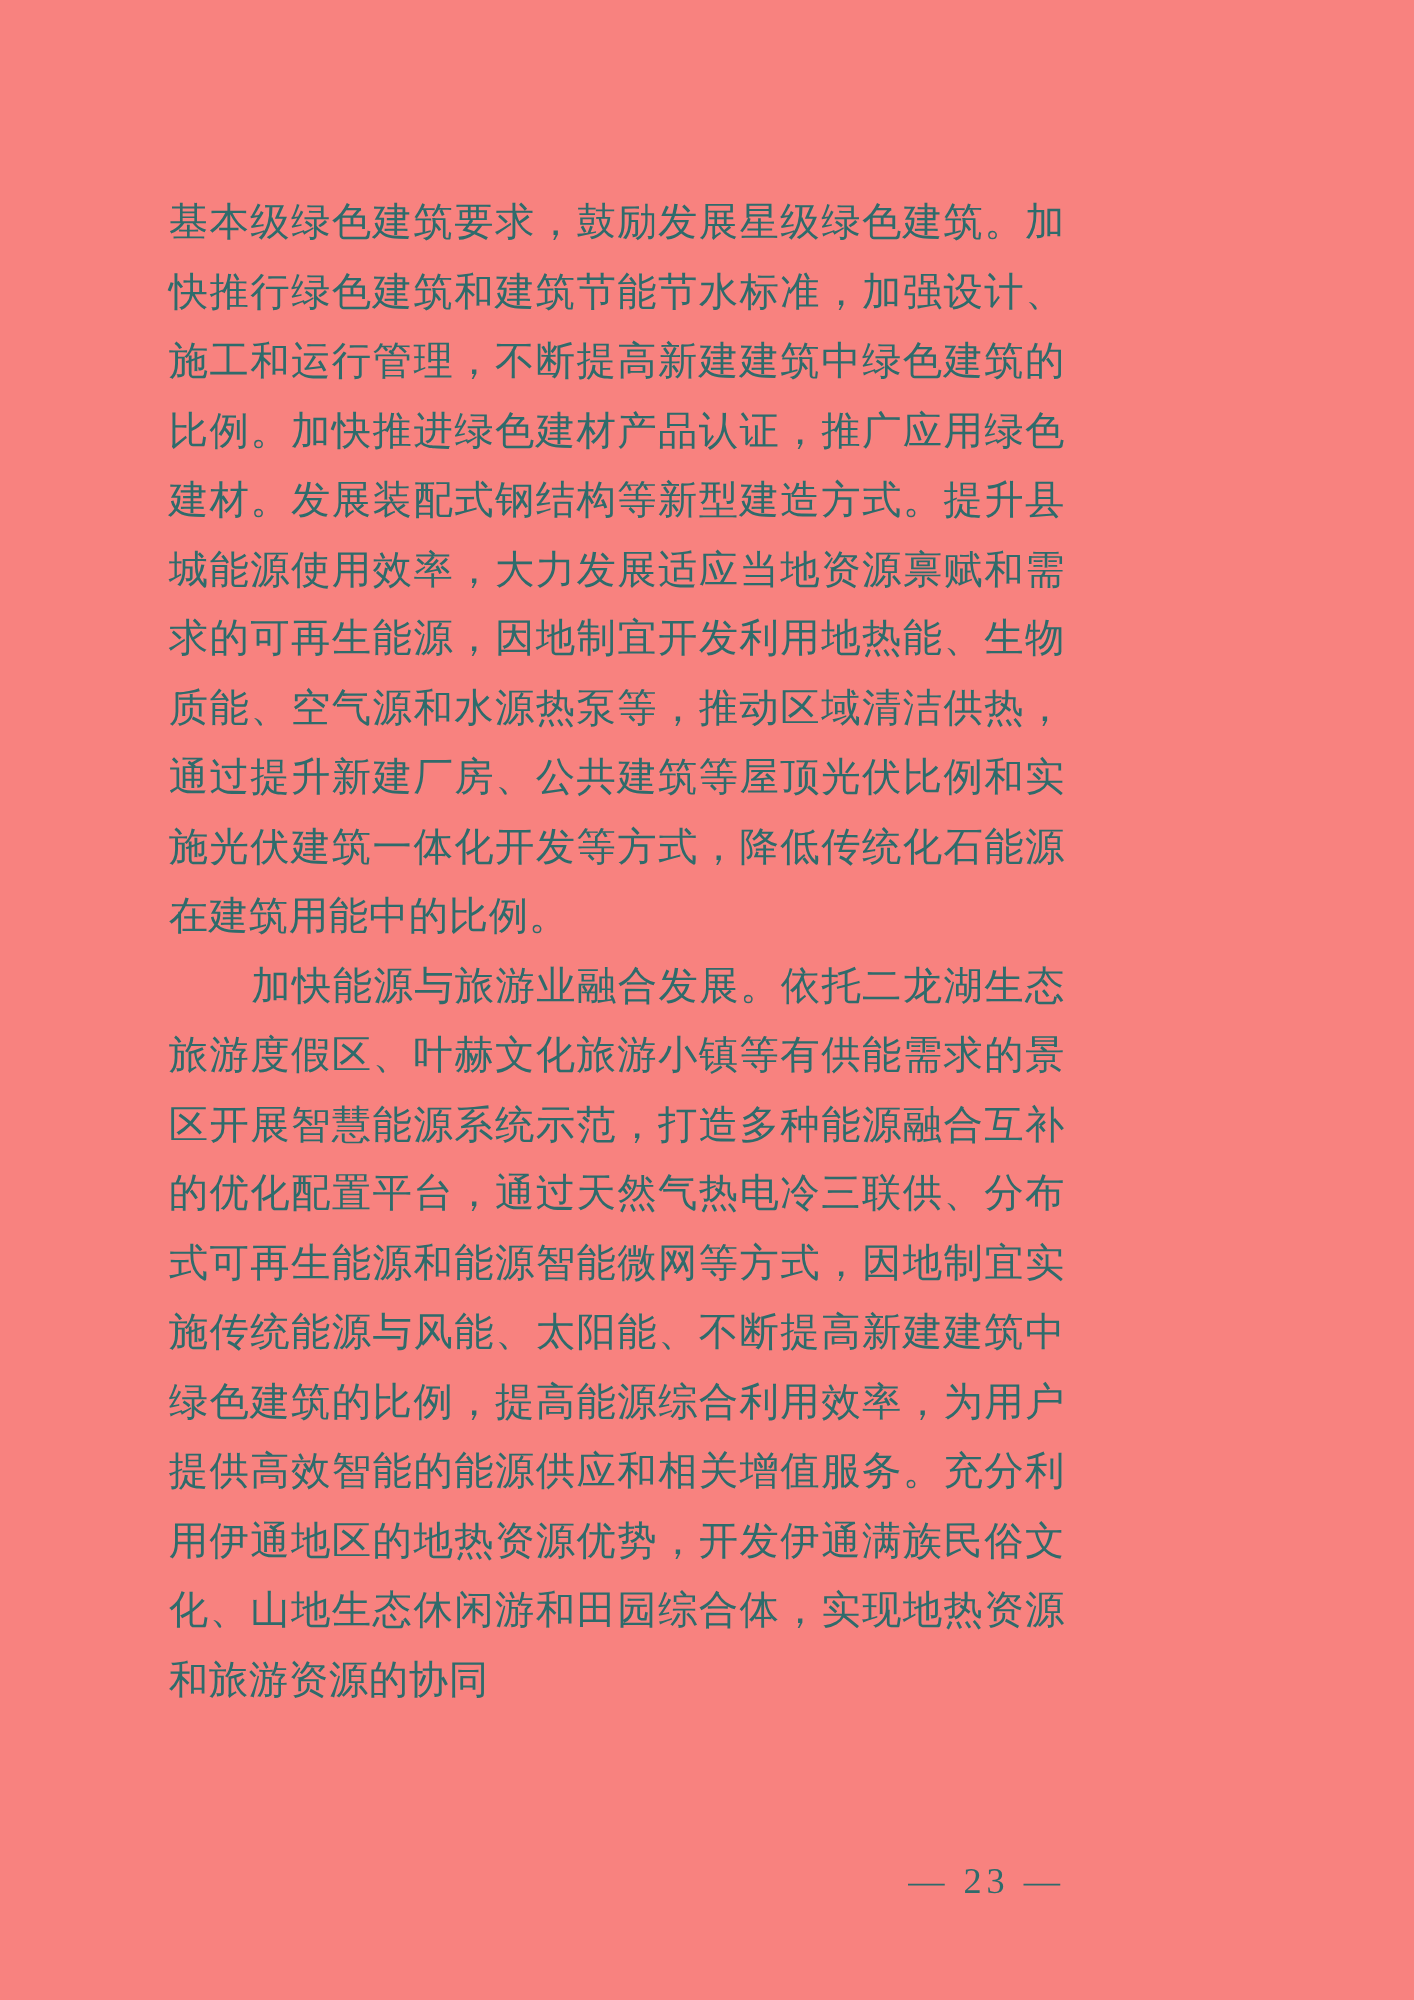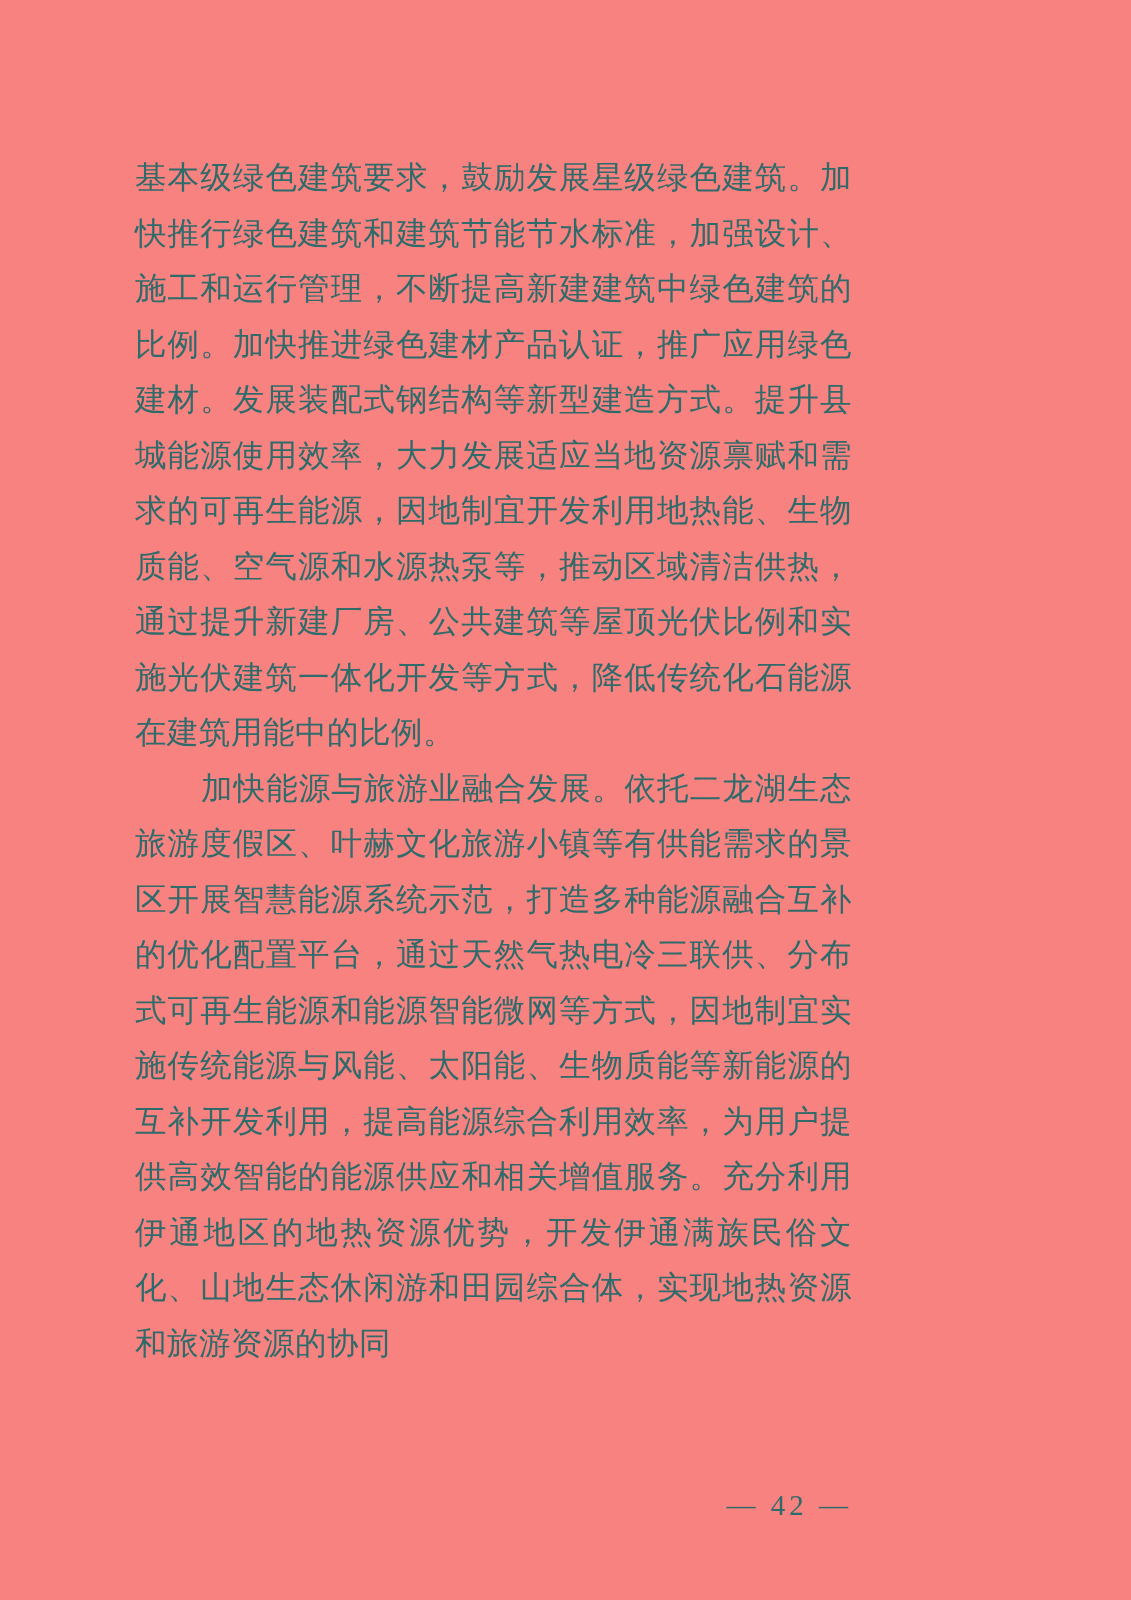--- a/index.html
+++ b/index.html
@@ -44,16 +44,16 @@
     letter-spacing: 4px;
     font-family: "Liberation Serif", serif;
   }
 </style>
 </head>
 <body>
 
 <div class="page">
   <div class="doc-body">
     <p class="para">基本级绿色建筑要求，鼓励发展星级绿色建筑。加快推行绿色建筑和建筑节能节水标准，加强设计、施工和运行管理，不断提高新建建筑中绿色建筑的比例。加快推进绿色建材产品认证，推广应用绿色建材。发展装配式钢结构等新型建造方式。提升县城能源使用效率，大力发展适应当地资源禀赋和需求的可再生能源，因地制宜开发利用地热能、生物质能、空气源和水源热泵等，推动区域清洁供热，通过提升新建厂房、公共建筑等屋顶光伏比例和实施光伏建筑一体化开发等方式，降低传统化石能源在建筑用能中的比例。</p>
-    <p class="para indent">加快能源与旅游业融合发展。依托二龙湖生态旅游度假区、叶赫文化旅游小镇等有供能需求的景区开展智慧能源系统示范，打造多种能源融合互补的优化配置平台，通过天然气热电冷三联供、分布式可再生能源和能源智能微网等方式，因地制宜实施传统能源与风能、太阳能、生物质能等新能源的互补开发利用，提高能源综合利用效率，为用户提供高效智能的能源供应和相关增值服务。充分利用伊通地区的地热资源优势，开发伊通满族民俗文化、山地生态休闲游和田园综合体，实现地热资源和旅游资源的协同</p>
+    <p class="para indent">加快能源与旅游业融合发展。依托二龙湖生态旅游度假区、叶赫文化旅游小镇等有供能需求的景区开展智慧能源系统示范，打造多种能源融合互补的优化配置平台，通过天然气热电冷三联供、分布式可再生能源和能源智能微网等方式，因地制宜实施传统能源与风能、太阳能、不断提高新建建筑中绿色建筑的比例，提高能源综合利用效率，为用户提供高效智能的能源供应和相关增值服务。充分利用伊通地区的地热资源优势，开发伊通满族民俗文化、山地生态休闲游和田园综合体，实现地热资源和旅游资源的协同</p>
   </div>
-  <div class="page-number">— 42 —</div>
+  <div class="page-number">— 23 —</div>
 </div>
 
 </body></html>

